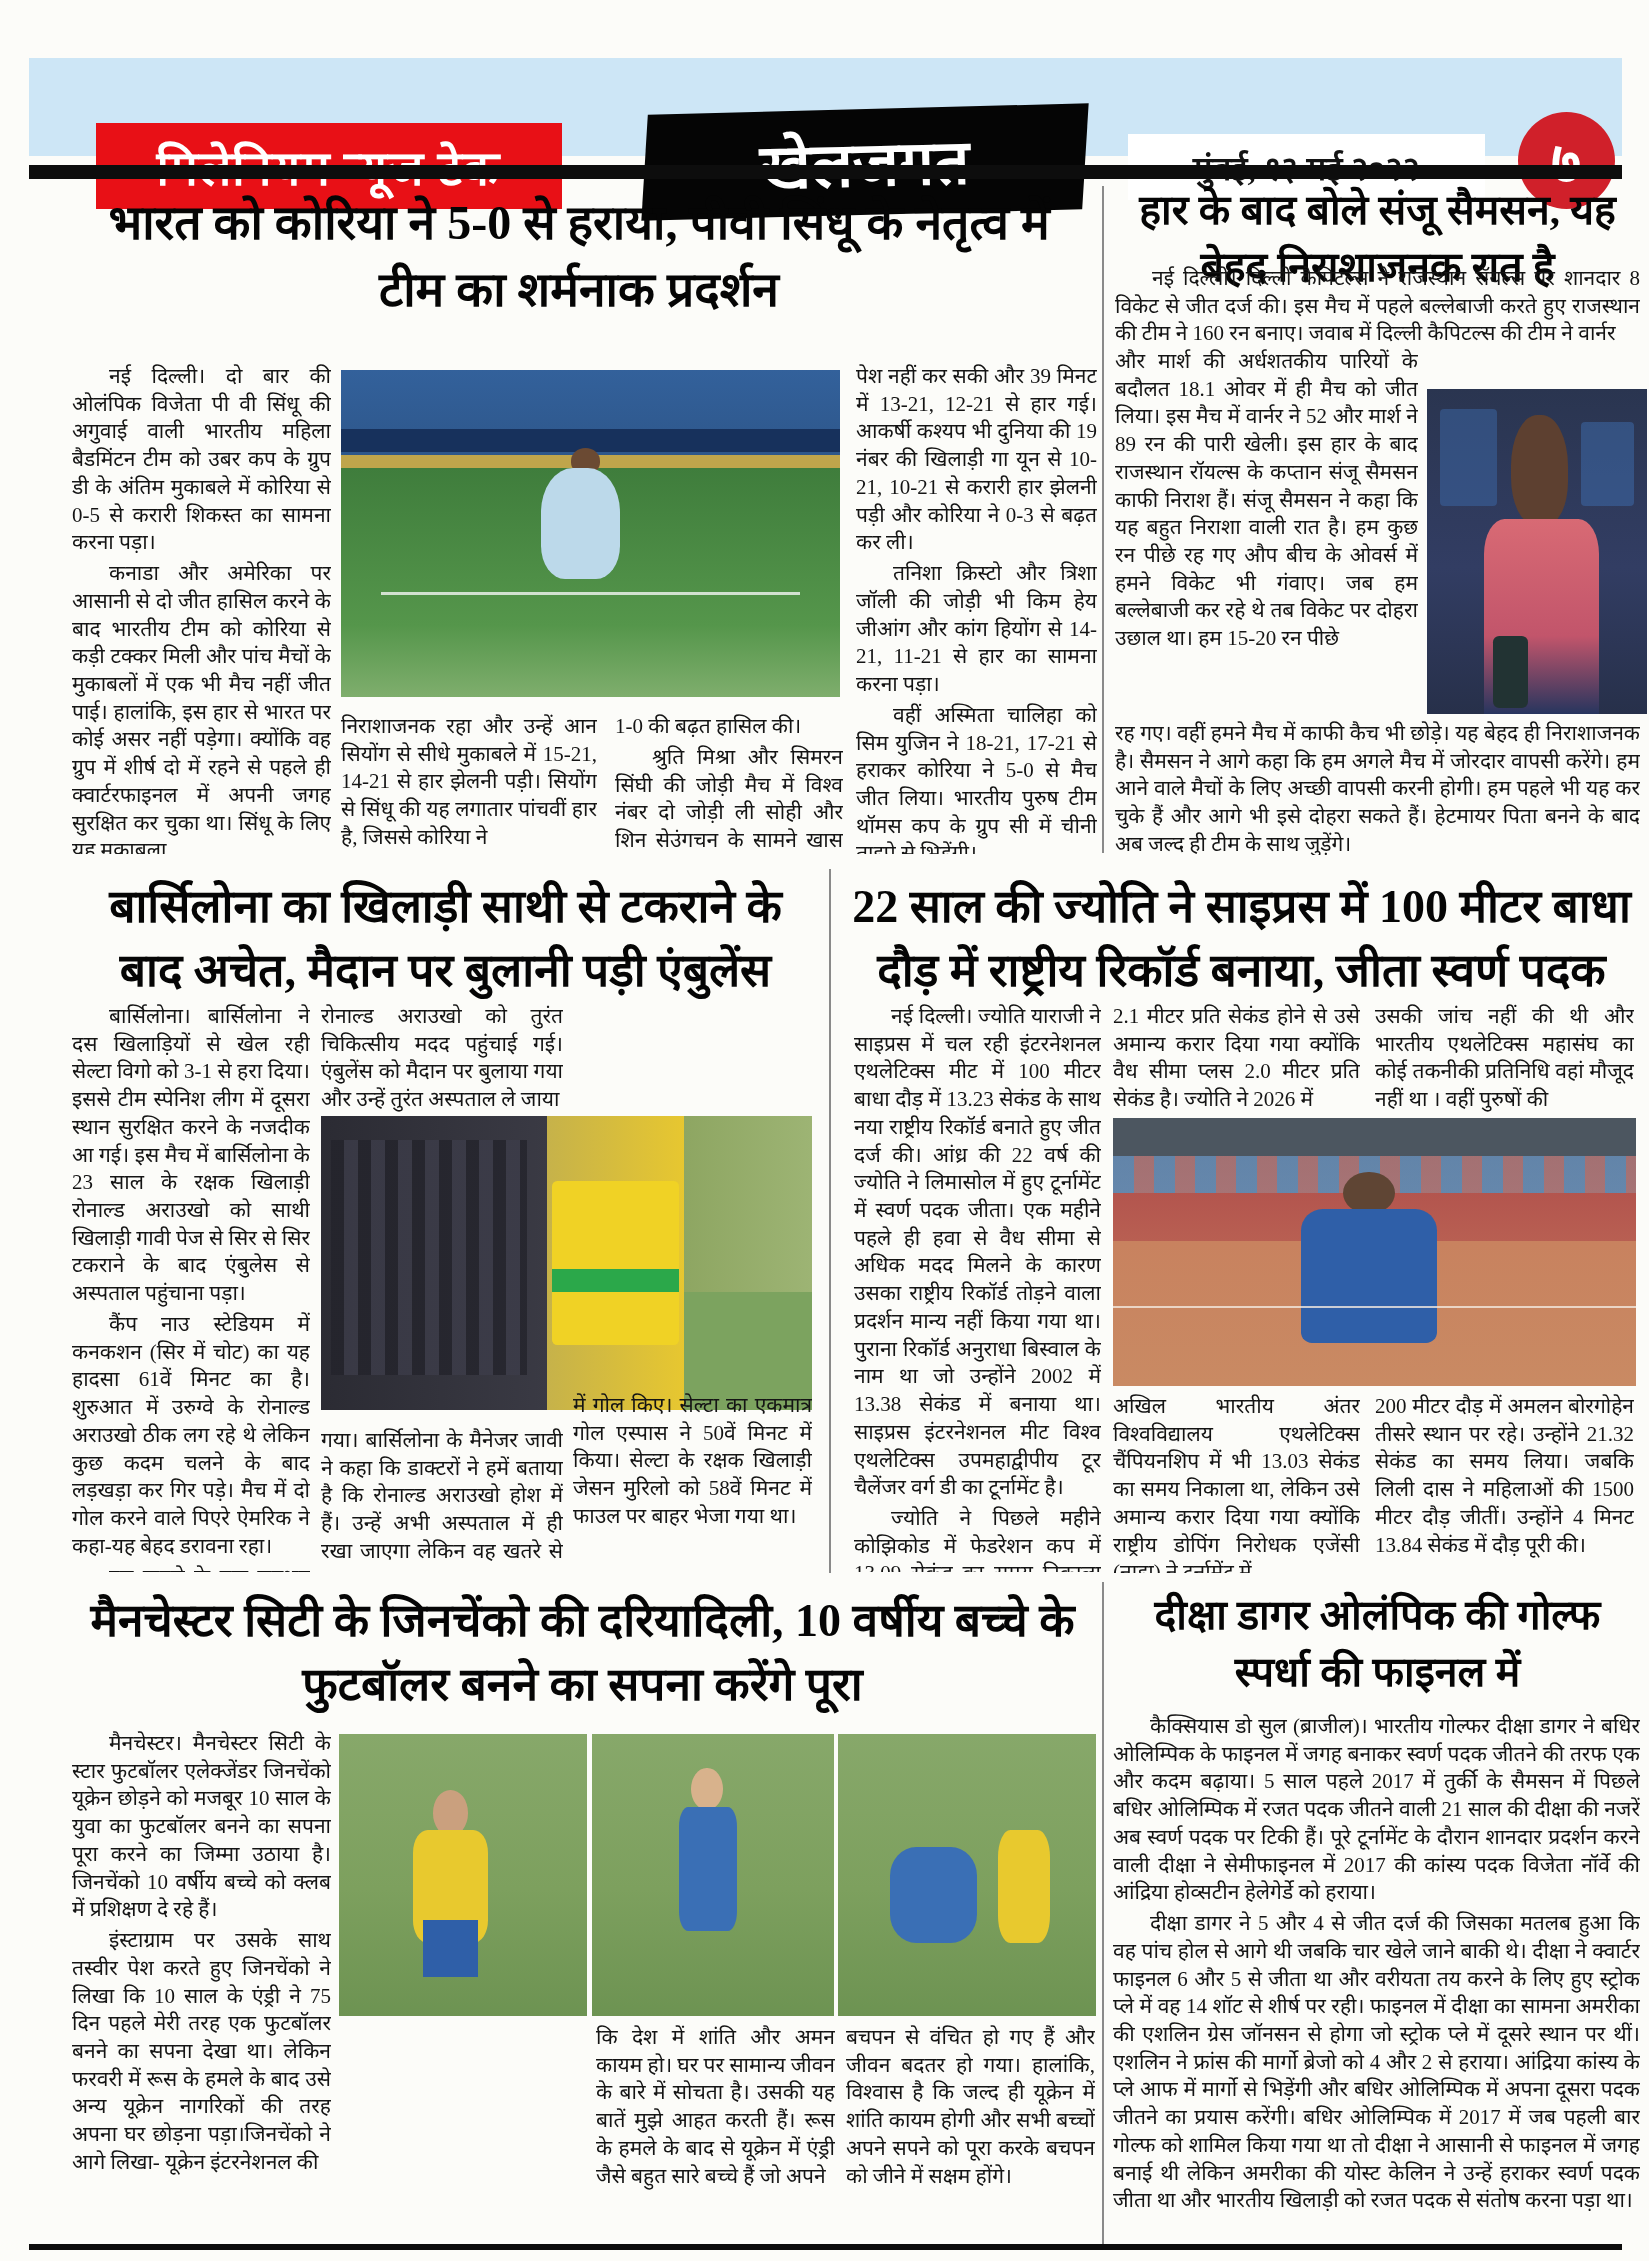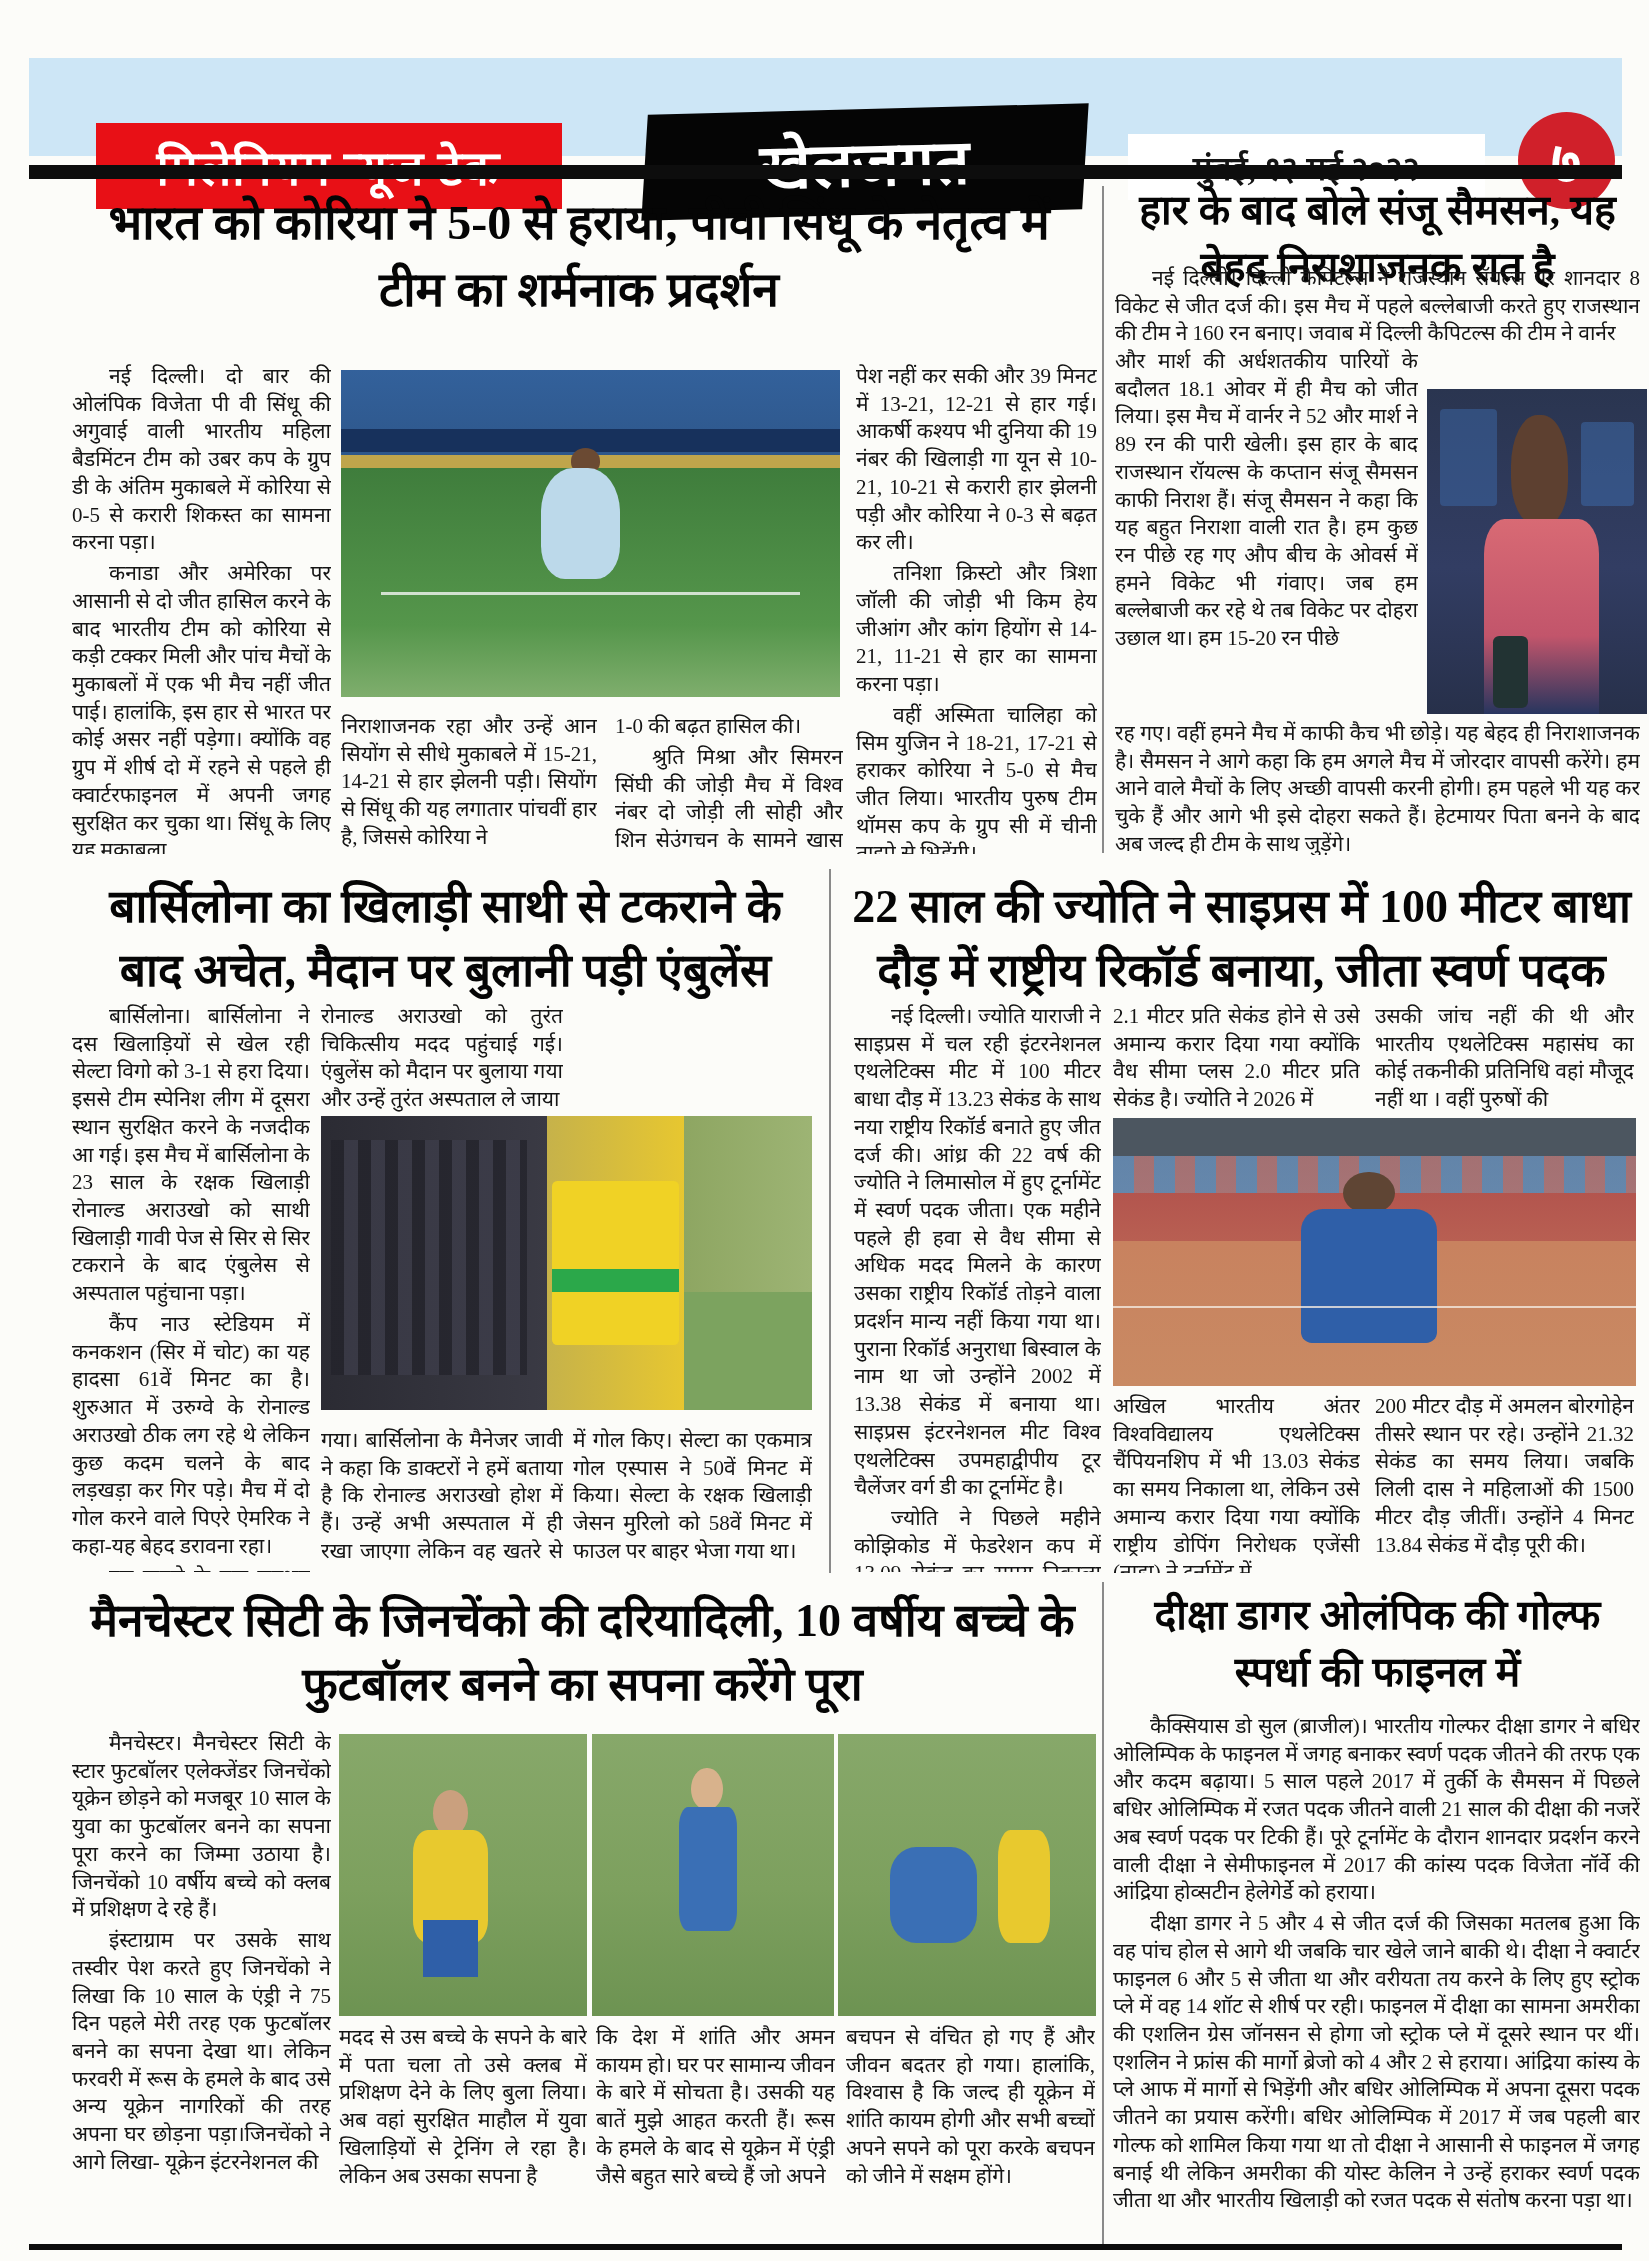--- a/index.html
+++ b/index.html
@@ -137,21 +137,21 @@
   </div>
   <div class="photo ph-barca" style="left:321px;top:1116px;width:491px;height:294px;">
     <div class="crowd"></div>
     <div class="amb-body"></div>
     <div class="amb-stripe"></div>
     <div class="pitch"></div>
   </div>
   <div class="col cont" style="left:321px;top:1427px;width:242px;height:145px;">
     <p>गया। बार्सिलोना के मैनेजर जावी ने कहा कि डाक्टरों ने हमें बताया है कि रोनाल्ड अराउखो होश में हैं। उन्हें अभी अस्पताल में ही रखा जाएगा लेकिन वह खतरे से बाहर</p>
   </div>
-  <div class="col cont" style="left:573px;top:1427px;width:239px;height:145px;">
+  <div class="col cont" style="left:573px;top:1392px;width:239px;height:145px;">
     <p>में गोल किए। सेल्टा का एकमात्र गोल एस्पास ने 50वें मिनट में किया। सेल्टा के रक्षक खिलाड़ी जेसन मुरिलो को 58वें मिनट में फाउल पर बाहर भेजा गया था।</p>
   </div>
 
   <div class="headline h-lg" style="left:843px;top:875px;width:797px;">22 साल की ज्योति ने साइप्रस में 100 मीटर बाधा दौड़ में राष्ट्रीय रिकॉर्ड बनाया, जीता स्वर्ण पदक</div>
   <div class="col" style="left:854px;top:1003px;width:247px;height:569px;">
     <p>नई दिल्ली। ज्योति याराजी ने साइप्रस में चल रही इंटरनेशनल एथलेटिक्स मीट में 100 मीटर बाधा दौड़ में 13.23 सेकंड के साथ नया राष्ट्रीय रिकॉर्ड बनाते हुए जीत दर्ज की। आंध्र की 22 वर्ष की ज्योति ने लिमासोल में हुए टूर्नामेंट में स्वर्ण पदक जीता। एक महीने पहले ही हवा से वैध सीमा से अधिक मदद मिलने के कारण उसका राष्ट्रीय रिकॉर्ड तोड़ने वाला प्रदर्शन मान्य नहीं किया गया था। पुराना रिकॉर्ड अनुराधा बिस्वाल के नाम था जो उन्होंने 2002 में 13.38 सेकंड में बनाया था। साइप्रस इंटरनेशनल मीट विश्व एथलेटिक्स उपमहाद्वीपीय टूर चैलेंजर वर्ग डी का टूर्नामेंट है।</p>
     <p>ज्योति ने पिछले महीने कोझिकोड में फेडरेशन कप में 13.09 सेकंड का समय निकाला था लेकिन हवा की गति प्लस</p>
   </div>
   <div class="col cont" style="left:1113px;top:1003px;width:247px;height:111px;">
     <p>2.1 मीटर प्रति सेकंड होने से उसे अमान्य करार दिया गया क्योंकि वैध सीमा प्लस 2.0 मीटर प्रति सेकंड है। ज्योति ने 2026 में</p>
@@ -185,23 +185,20 @@
     <div class="blue-short"></div>
   </div>
   <div class="photo ph-grass" style="left:592px;top:1734px;width:242px;height:282px;">
     <div class="man-head"></div>
     <div class="man-shirt"></div>
   </div>
   <div class="photo ph-grass" style="left:838px;top:1734px;width:258px;height:282px;">
     <div class="crouch"></div>
     <div class="kid2"></div>
   </div>
-  <div class="col cont" style="left:339px;top:2024px;width:248px;height:221px;">
-    <p>मदद से उस बच्चे के सपने के बारे में पता चला तो उसे क्लब में प्रशिक्षण देने के लिए बुला लिया। अब वहां सुरक्षित माहौल में युवा खिलाड़ियों से ट्रेनिंग ले रहा है। लेकिन अब उसका सपना है</p>
-  </div>
   <div class="col cont" style="left:596px;top:2024px;width:239px;height:221px;">
     <p>कि देश में शांति और अमन कायम हो। घर पर सामान्य जीवन के बारे में सोचता है। उसकी यह बातें मुझे आहत करती हैं। रूस के हमले के बाद से यूक्रेन में एंड्री जैसे बहुत सारे बच्चे हैं जो अपने</p>
   </div>
   <div class="col cont" style="left:846px;top:2024px;width:249px;height:221px;">
     <p>बचपन से वंचित हो गए हैं और जीवन बदतर हो गया। हालांकि, विश्वास है कि जल्द ही यूक्रेन में शांति कायम होगी और सभी बच्चों अपने सपने को पूरा करके बचपन को जीने में सक्षम होंगे।</p>
   </div>
 
   <div class="headline h-md" style="left:1115px;top:1587px;width:525px;">दीक्षा डागर ओलंपिक की गोल्फ स्पर्धा की फाइनल में</div>
   <div class="col" style="left:1113px;top:1713px;width:527px;height:523px;">
     <p>कैक्सियास डो सुल (ब्राजील)। भारतीय गोल्फर दीक्षा डागर ने बधिर ओलिम्पिक के फाइनल में जगह बनाकर स्वर्ण पदक जीतने की तरफ एक और कदम बढ़ाया। 5 साल पहले 2017 में तुर्की के सैमसन में पिछले बधिर ओलिम्पिक में रजत पदक जीतने वाली 21 साल की दीक्षा की नजरें अब स्वर्ण पदक पर टिकी हैं। पूरे टूर्नामेंट के दौरान शानदार प्रदर्शन करने वाली दीक्षा ने सेमीफाइनल में 2017 की कांस्य पदक विजेता नॉर्वे की आंद्रिया होव्सटीन हेलेगेर्डे को हराया।</p>

